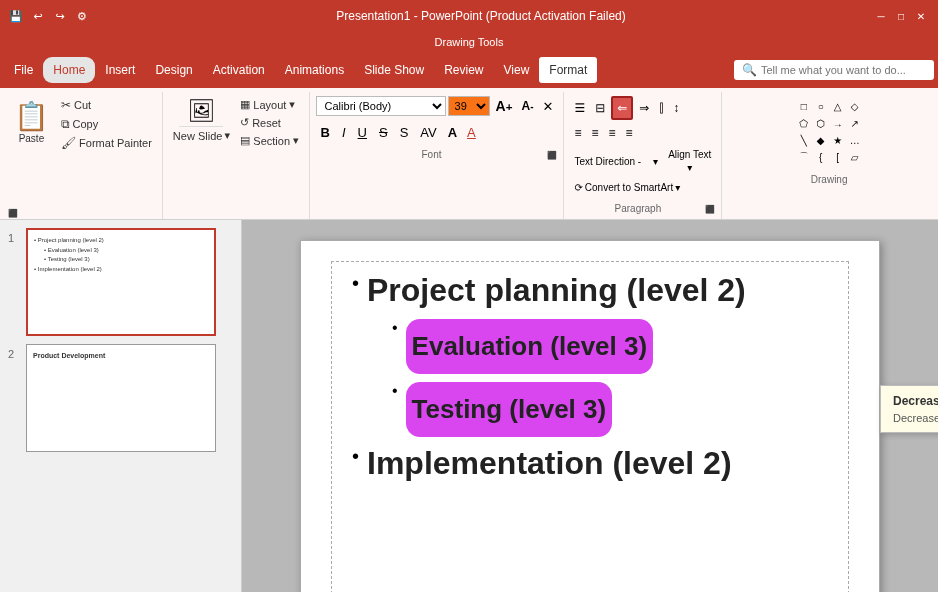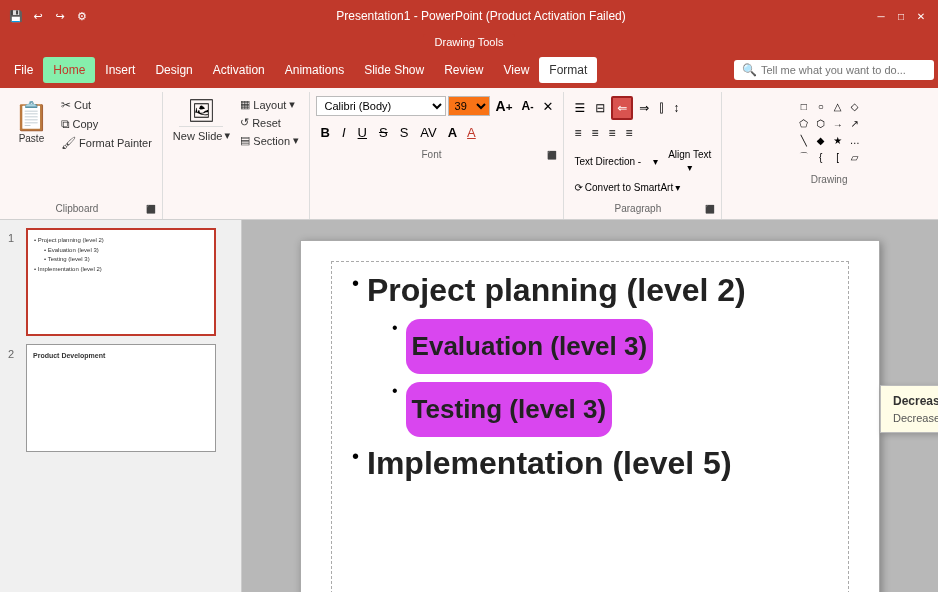--- a/index.html
+++ b/index.html
@@ -44,21 +44,21 @@
       align-items: center;
       padding: 0 4px;
     }
     .menu-item {
       color: white;
       padding: 6px 10px;
       font-size: 12px;
       cursor: pointer;
       border-radius: 3px;
     }
-    .menu-item.active { background: #86efac; color: #c0392b; }
+    .menu-item.active { background: #e5e5e5; color: #c0392b; border-radius: 9px; }
     .menu-item.format-active { background: white; color: #333; }
     .menu-search {
       margin-left: auto;
       display: flex;
       align-items: center;
       background: white;
       border-radius: 3px;
       padding: 3px 8px;
       width: 200px;
       gap: 4px;
@@ -391,21 +391,20 @@
           <span class="small-btn-icon">⧉</span>
           <span>Copy</span>
         </div>
         <div class="small-btn">
           <span class="small-btn-icon">🖌</span>
           <span>Format Painter</span>
         </div>
       </div>
     </div>
     <div class="ribbon-group-label-row">
-      <span class="ribbon-group-label">Clipboard</span>
       <span class="ribbon-expand-btn">⬛</span>
     </div>
   </div>
 
   <div class="ribbon-group">
     <div class="ribbon-group-content">
       <div style="display:flex; flex-direction:column; align-items:center;">
         <div class="slide-btn-top">
           <span style="font-size:22px;">🖼</span>
         </div>
@@ -571,21 +570,21 @@
             <span class="bullet-text">Evaluation (level 3)</span>
           </div>
 
           <div class="bullet-sub">
             <span class="bullet">•</span>
             <span class="bullet-text">Testing (level 3)</span>
           </div>
 
           <div class="bullet-item">
             <span class="bullet">•</span>
-            <span class="bullet-text">Implementation (level 5)</span>
+            <span class="bullet-text">Implementation (level 2)</span>
           </div>
         </div>
       </div>
 
       <div class="tooltip-box">
         <div class="tooltip-title">Decrease List Level</div>
         <div class="tooltip-desc">Decrease the indent level.</div>
       </div>
     </div>
   </div>

